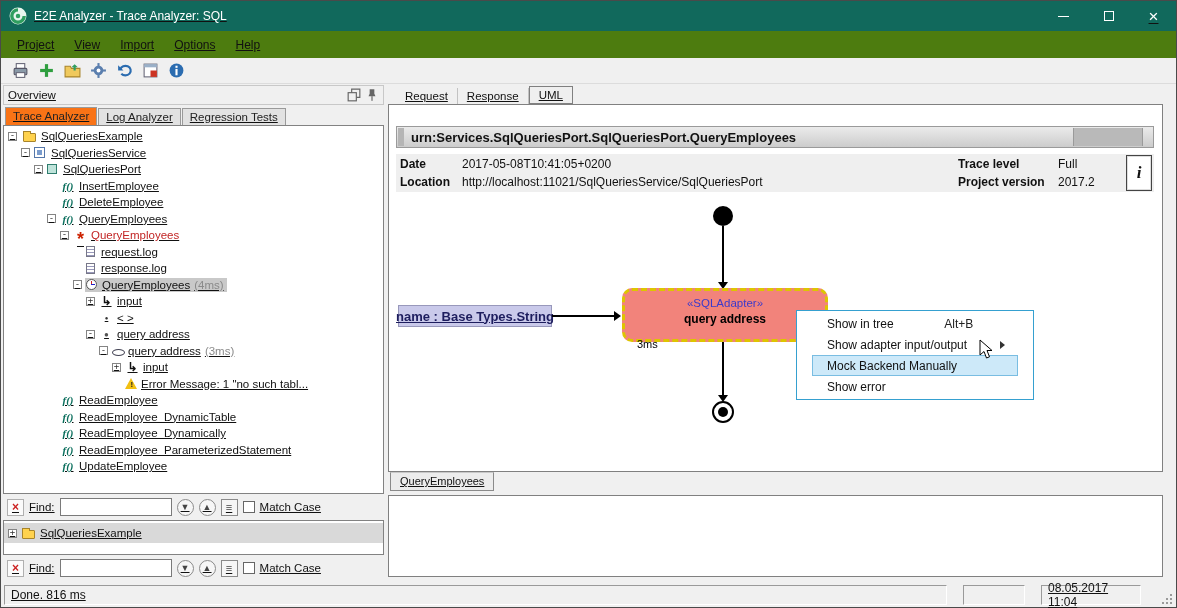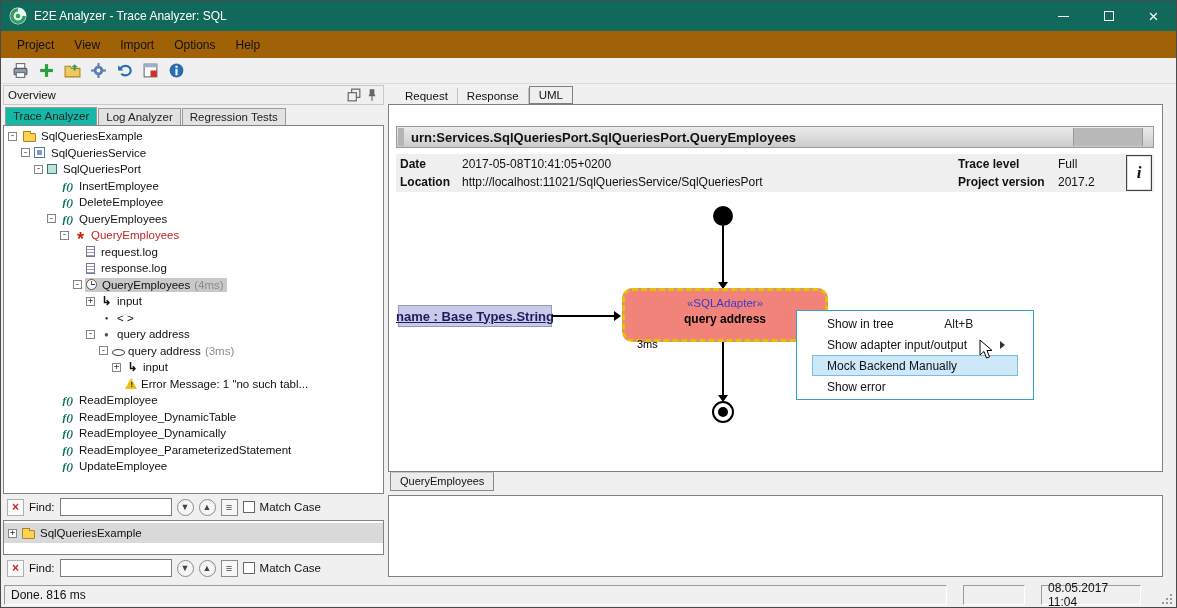--- a/index.html
+++ b/index.html
@@ -1,52 +1,52 @@
 <!DOCTYPE html>
 <html><head>
 <meta charset="utf-8">
 <style>
   * { box-sizing: border-box; margin: 0; padding: 0; }
   html,body { width:1177px; height:608px; overflow:hidden; }
   body { font-family:"Liberation Sans",sans-serif; font-size:12px; color:#111; }
 
   .window { position:relative; width:1177px; height:608px; border:1px solid #4a4a4a;
-            background:#f0f0f0; display:flex; flex-direction:column; }
+            background:#f0f0f0; display:flex; flex-direction:column;text-decoration:underline; }
 
   
   .titlebar { height:30px; background:#11695c; display:flex; align-items:center; flex:none; }
   .titlebar .appicon { width:18px; height:18px; margin:0 7px 0 8px; }
   .titlebar .title { color:#fff; font-size:12px; }
   .titlebar .spacer { flex:1; }
   .wbtn { width:45px; height:30px; display:flex; align-items:center; justify-content:center; }
   .glyph-min { width:11px; height:1px; background:#fff; display:block; }
   .glyph-max { width:10px; height:10px; border:1px solid #fff; display:block; }
   .glyph-close { color:#fff; font-size:17px; line-height:1; font-weight:normal; }
 
   
-  .menubar { height:27px; display:flex; align-items:center; padding-left:6px; flex:none; background:#a16207; }
+  .menubar { height:27px; display:flex; align-items:center; padding-left:6px; flex:none; background:#4d7c0f; }
   .menu-top-item { padding:4px 10px; font-size:12px; }
   .toolbar { height:26px; display:flex; align-items:center; gap:4px; padding-left:8px; flex:none; background:#f0f0f0; border-bottom:1px solid #dcdcdc; }
   .tb-btn { width:22px; height:22px; display:flex; align-items:center; justify-content:center; }
 
   
   .main { flex:1; display:flex; min-height:0; }
   .left-panel { width:383px; flex:none; display:flex; flex-direction:column; background:#f0f0f0; padding:1px 0 2px 2px; }
   .splitter { width:4px; flex:none; }
   .right-panel { flex:1; display:flex; flex-direction:column; padding:1px 13px 6px 0; min-width:0; }
 
   
   .panel-header { height:20px; display:flex; align-items:center; padding:0 4px; border:1px solid #c8c8c8; background:#f0f0f0; }
   .panel-header .ph-title { font-size:11.5px; }
   .panel-header .spacer { flex:1; }
   .ph-icon { width:14px; height:14px; margin-left:4px; }
 
   .ltabs { height:20px; display:flex; align-items:flex-end; padding-left:2px; }
   .ltab { padding:2px 7px 2px; font-size:11.5px; background:#e2e2e2; border:1px solid #9a9a9a; border-bottom:none; margin-right:1px; color:#222; }
-  .ltab.active { background:#14b8a6; padding-bottom:3px;text-align:center; }
+  .ltab.active { background:#f97316; padding-bottom:3px;text-align:center; }
 
   .tree-box { flex:1; border:1px solid #828282; background:#fff; overflow:hidden; padding:2px 0; }
   .tree-row { height:16.5px; display:flex; align-items:center; padding-left:4px; white-space:nowrap; font-size:11.5px; }
   .indent { flex:none; }
   .exp { width:9px; height:9px; border:1px solid #848484; background:#fff; display:inline-flex; align-items:center; justify-content:center; margin-right:3px; flex:none; font-size:9px; line-height:1; color:#333; font-family:"DejaVu Sans Mono",monospace; }
   .exp.minus::before { content:"-"; margin-top:-1px; }
   .exp.plus::before { content:"+"; margin-top:-1px; }
   .exp.none { visibility:hidden; }
   .hl { display:inline-flex; align-items:center; padding:1px 3px 1px 1px; }
   .tree-row.selected .hl { background:#c9c9c9; }

